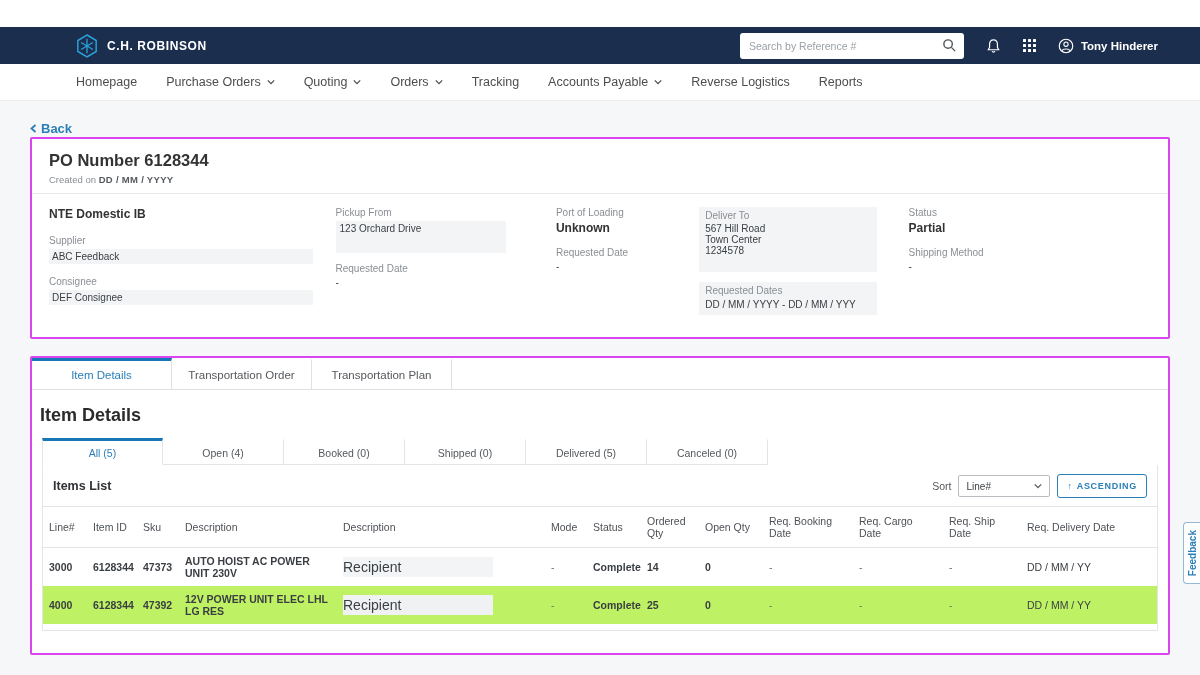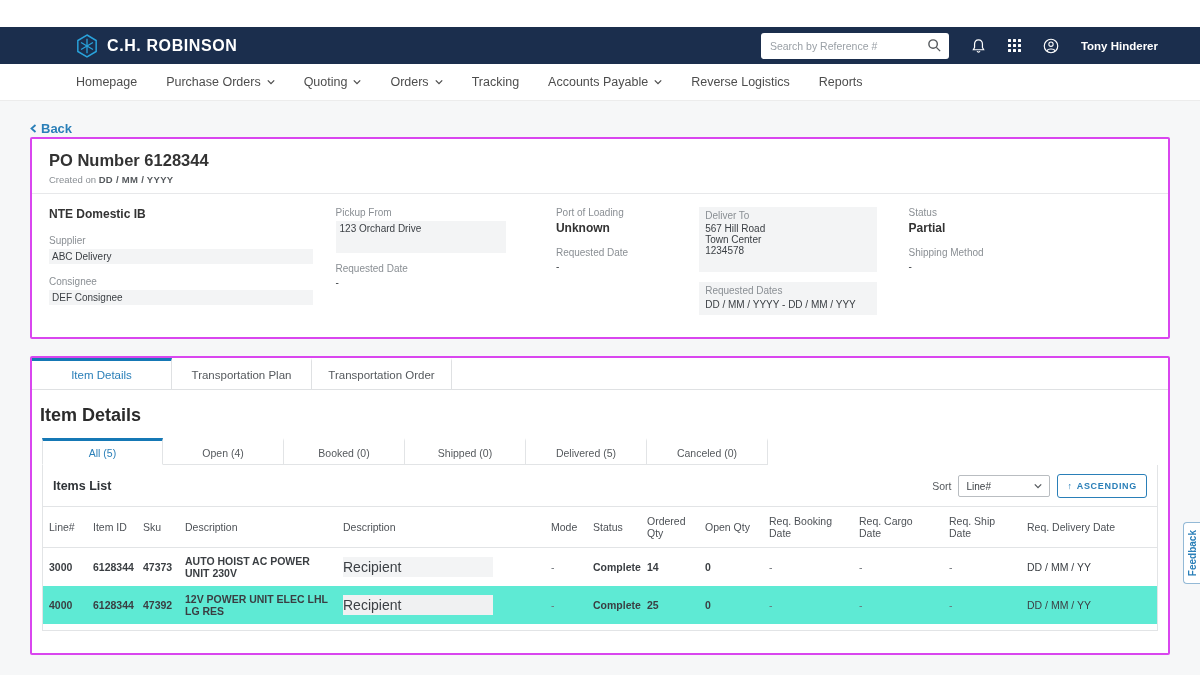--- a/index.html
+++ b/index.html
@@ -3,30 +3,30 @@
 <meta charset="utf-8">
 <style>
   * { margin:0; padding:0; box-sizing:border-box; }
   html,body { width:1200px; height:675px; background:#fff; font-family:"Liberation Sans", sans-serif; overflow:hidden; }
 
   .top-spacer { height:27px; background:#fff; }
 
   
   .appbar { height:37px; background:#1b2e4d; display:flex; align-items:center; padding:0 42px 0 76px; }
   .brand { display:flex; align-items:center; gap:9px; }
-  .brand-name { color:#fff; font-size:16px; font-weight:700; letter-spacing:.6px; }
+  .brand-name { color:#fff; font-size:12px; font-weight:700; letter-spacing:.6px; }
   .appbar-right { margin-left:auto; display:flex; align-items:center; gap:22px; }
   .search-wrap { position:relative; }
-  .search-wrap input { width:188px; height:26px; border:none; border-radius:3px; font-size:10.5px; padding:0 28px 0 9px; color:#333; font-family:"Liberation Sans",sans-serif; }
+  .search-wrap input { width:224px; height:26px; border:none; border-radius:3px; font-size:10.5px; padding:0 28px 0 9px; color:#333; font-family:"Liberation Sans",sans-serif; }
   .search-wrap input::placeholder { color:#9aa0a6; }
   .search-ic { position:absolute; right:7px; top:5px; }
   .icon-btn { background:none; border:none; cursor:pointer; display:flex; align-items:center; }
   .grid-ic { display:grid; grid-template-columns:repeat(3,3px); grid-gap:2px; }
   .grid-ic i { width:3px; height:3px; background:#fff; border-radius:0.5px; }
-  .user { display:flex; align-items:center; gap:22px; color:#fff; font-size:11.5px; font-weight:700; }
+  .user { display:flex; align-items:center; gap:7px; color:#fff; font-size:11.5px; font-weight:700; }
 
   
   .navbar { height:37px; background:#fff; display:flex; align-items:center; gap:29px; padding-left:76px; border-bottom:1px solid #ececec; }
   .nav-item { display:flex; align-items:center; gap:6px; font-size:12.5px; color:#4d4d4d; text-decoration:none; cursor:pointer; }
   .chev { width:8px; height:8px; fill:none; stroke:#4d4d4d; stroke-width:1.6; }
 
   
   .content { background:#f6f7f8; min-height:574px; padding:18px 30px 30px; }
   .back { display:inline-flex; align-items:center; gap:4px; color:#2a7fb8; font-size:13px; font-weight:700; cursor:pointer; }
   h1 { font-size:26px; color:#1c1c1c; font-weight:700; margin:9px 0 15px; letter-spacing:.2px; }
@@ -68,21 +68,21 @@
   .items-title { font-size:12.5px; color:#2f3337; font-weight:700; }
   .sort-area { margin-left:auto; display:flex; align-items:center; gap:7px; }
   .sort-lbl { font-size:10.5px; color:#55595d; }
   .sort-select { width:92px; height:22px; border:1px solid #b9bdc1; border-radius:2px; background:#fff; display:flex; align-items:center; padding:0 7px; font-size:10px; color:#3c4045; cursor:pointer; }
   .sort-select .chev { margin-left:auto; stroke:#55595d; }
   .asc-btn { height:24px; border:1px solid #2a7fb8; border-radius:3px; background:#fff; color:#2a7fb8; font-size:9px; font-weight:700; letter-spacing:.7px; padding:0 9px; display:flex; align-items:center; gap:4px; cursor:pointer; font-family:"Liberation Sans",sans-serif; }
 
   table { width:100%; border-collapse:collapse; table-layout:fixed; }
   th { font-size:10.5px; color:#4d5156; font-weight:400; text-align:left; padding:8px 6px; border-top:1px solid #e2e4e6; border-bottom:1px solid #e2e4e6; }
   td { font-size:10.5px; color:#3c4045; padding:7px 6px; }
-  tr.row.alt { background:#5eead4; }
+  tr.row.alt { background:#bef264; }
   td.b { font-weight:700; color:#3a3e42; }
   td.dim { color:#6d7277; }
   .redact { display:inline-block; min-width:150px; text-align:left; background:#f3f4f5; padding:2px 0; font-size:14px; color:#3c4045; }
   tr.row.alt .redact { background:#f0f1f2; }
   .c-line{width:44px}.c-item{width:50px}.c-sku{width:42px}.c-desc{width:158px}.c-dest{width:208px}.c-mode{width:42px}.c-status{width:54px}.c-oqty{width:58px}.c-open{width:64px}.c-book{width:90px}.c-cargo{width:90px}.c-ship{width:78px}.c-del{width:auto}
 
   
   .feedback { position:fixed; right:0; top:522px; width:17px; height:62px; background:#fff; border:1px solid #93b9d6; border-right:none; border-radius:4px 0 0 4px; display:flex; align-items:center; justify-content:center; cursor:pointer; }
   .feedback span { writing-mode:vertical-rl; transform:rotate(180deg); font-size:10px; font-weight:700; color:#2a7fb8; }
 </style>
@@ -198,21 +198,21 @@
       <div class="po-number">PO Number 6128344</div>
       <div class="created">
         <span>Created on</span> <b>DD / MM / YYYY</b>
       </div>
     </div>
     <div class="po-grid">
       <div class="col1">
         <div class="ordertype">NTE Domestic IB</div>
         <div class="blk">
           <div class="lbl">Supplier</div>
-          <div class="val ph">ABC Delivery</div>
+          <div class="val ph">ABC Feedback</div>
         </div>
         <div class="blk">
           <div class="lbl">Consignee</div>
           <div class="val ph">DEF Consignee</div>
         </div>
       </div>
       <div>
         <div class="lbl">Pickup From</div>
         <div class="val ph pickup-ph">123 Orchard Drive</div>
         <div class="lbl">Requested Date</div>
@@ -242,22 +242,22 @@
         <div class="lbl">Shipping Method</div>
         <div class="val">-</div>
       </div>
     </div>
   </section>
 
   
   <section class="card card2">
     <div class="tabs">
       <div class="tab active">Item Details</div>
+      <div class="tab">Transportation Order</div>
       <div class="tab">Transportation Plan</div>
-      <div class="tab">Transportation Order</div>
     </div>
 
     <h2>Item Details</h2>
 
     <div class="card2-body">
       <div class="subtabs">
         <div class="subtab active">All (5)</div>
         <div class="subtab">Open (4)</div>
         <div class="subtab">Booked (0)</div>
         <div class="subtab">Shipped (0)</div>

